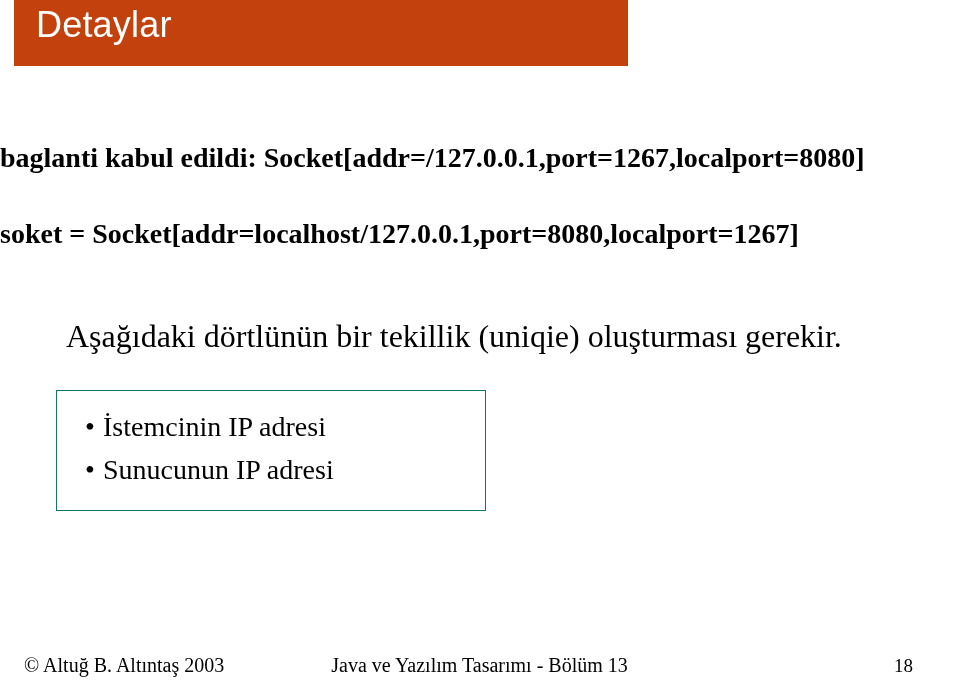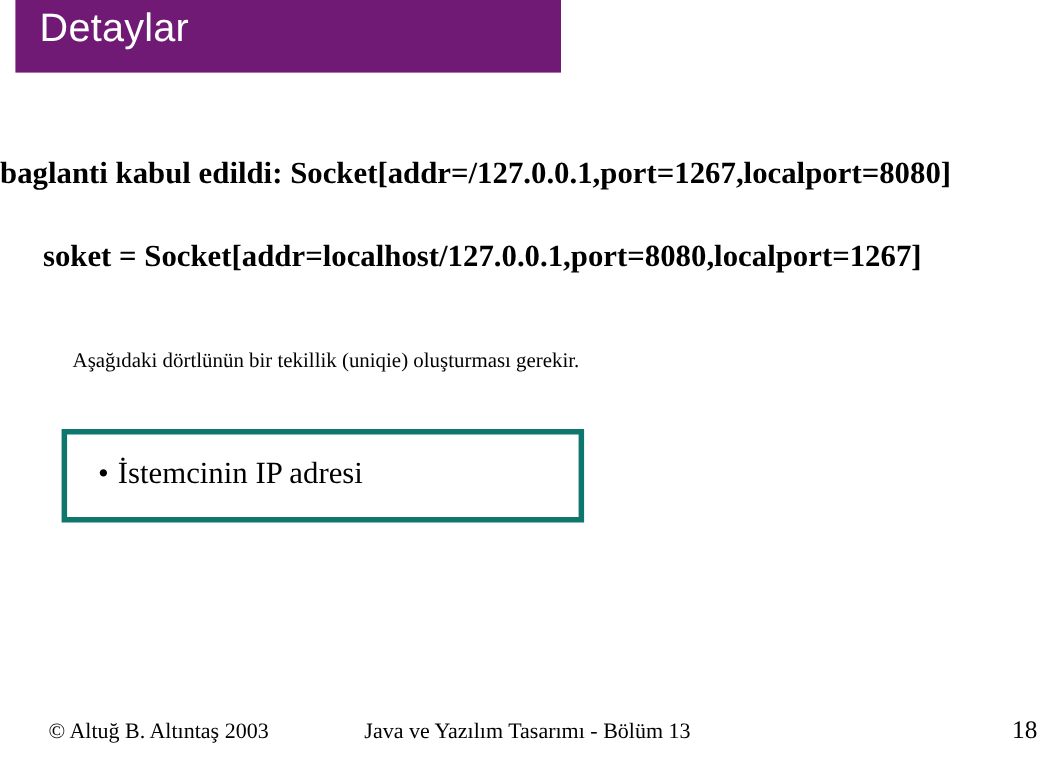--- a/index.html
+++ b/index.html
@@ -10,23 +10,23 @@
     background: #ffffff;
     font-family: "Times New Roman", Times, serif;
     color: #000;
     position: relative;
     overflow: hidden;
   }
   .title-bar {
     position: absolute;
     top: 0;
     left: 14px;
-    width: 496px;
+    width: 614px;
     height: 66px;
-    background: #701a75;
+    background: #c2410c;
   }
   .title-text {
     position: absolute;
     top: 4px;
     left: 22px;
     color: #ffffff;
     font-family: Arial, Helvetica, sans-serif;
     font-size: 36px;
     font-weight: 400;
     letter-spacing: 0.2px;
@@ -38,35 +38,34 @@
     font-size: 28px;
     font-weight: bold;
     text-align: center;
   }
   .line2 {
     position: absolute;
     top: 218px;
     left: 0;
     font-size: 28px;
     font-weight: bold;
-    padding-left: 39px;
   }
   .subhead {
     position: absolute;
     top: 318px;
     left: 66px;
-    font-size: 19px;
+    font-size: 32px;
   }
   .box {
     position: absolute;
     top: 390px;
     left: 56px;
-    width: 475px;
+    width: 430px;
     padding: 14px 22px 18px 20px;
-    border: 5px solid #0f766e;
+    border: 1px solid #0f766e;
     box-sizing: border-box;
   }
   .box ul {
     margin: 0;
     padding: 0 0 0 8px;
     list-style: none;
   }
   .box li {
     font-size: 28px;
     line-height: 1.55;
@@ -77,50 +76,50 @@
     content: "•";
     position: absolute;
     left: 0;
     top: 0;
   }
   .footer-left {
     position: absolute;
     bottom: 16px;
     left: 24px;
     font-size: 20px;
-    margin-left: 20px;
   }
   .footer-center {
     position: absolute;
     bottom: 16px;
     left: 50%;
     transform: translateX(-50%);
     font-size: 20px;
     white-space: nowrap;
   }
   .footer-right {
     position: absolute;
     bottom: 16px;
-    right: 16px;
-    font-size: 23px;
+    right: 46px;
+    font-size: 19px;
   }
 </style>
 </head>
 <body>
 
 <div class="title-bar">
   <div class="title-text">Detaylar</div>
 </div>
 
 <div class="line1">baglanti kabul edildi: Socket[addr=/127.0.0.1,port=1267,localport=8080]</div>
 <div class="line2">soket = Socket[addr=localhost/127.0.0.1,port=8080,localport=1267]</div>
 
 <div class="subhead">Aşağıdaki dörtlünün bir tekillik (uniqie) oluşturması gerekir.</div>
 
 <div class="box">
   <ul>
     <li>İstemcinin IP adresi</li>
+    <li>Sunucunun IP adresi</li>
   </ul>
 </div>
 
 <div class="footer-left">© Altuğ B. Altıntaş 2003</div>
 <div class="footer-center">Java ve Yazılım Tasarımı  - Bölüm 13</div>
 <div class="footer-right">18</div>
 
 </body></html>

